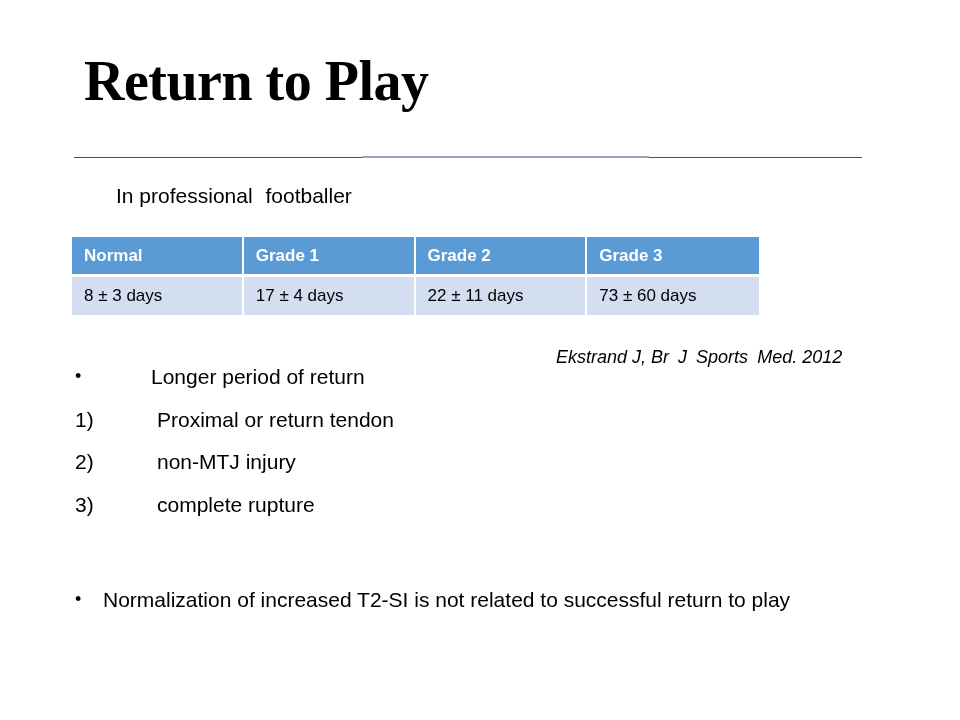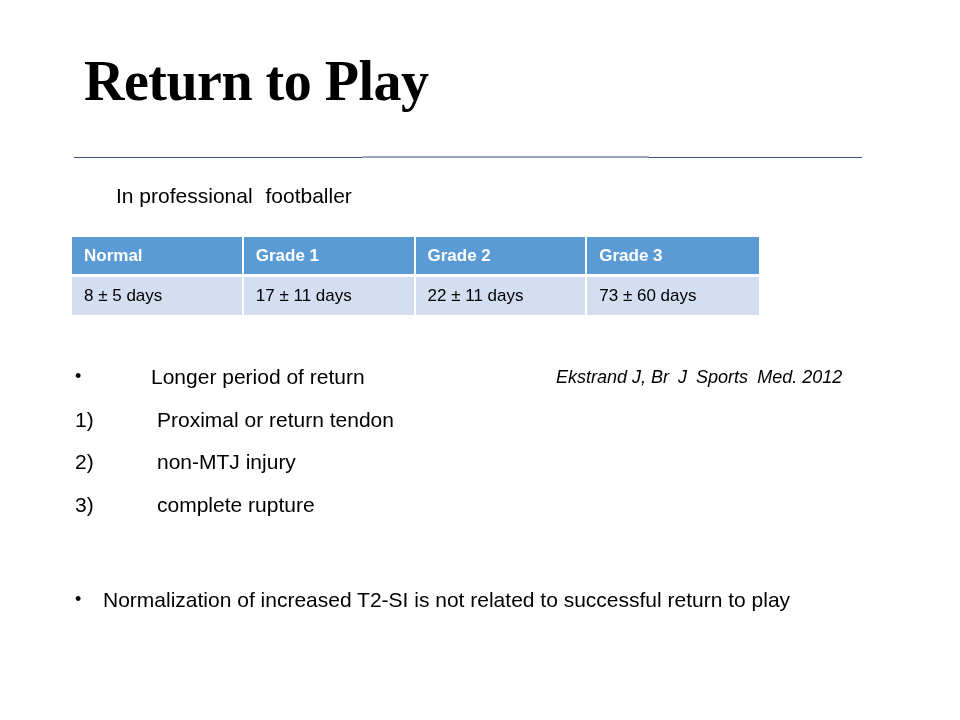--- a/index.html
+++ b/index.html
@@ -94,21 +94,21 @@
     color: #000000;
     font-weight: normal;
     height: 38px;
     border-top: 3px solid #ffffff;
   }
 
   
   .citation {
     position: absolute;
     left: 556px;
-    top: 367px;
+    top: 347px;
     font-style: italic;
     font-size: 18px;
     color: #000000;
     white-space: nowrap;
   }
   .citation .sp { display: inline-block; width: 4px; }
 
   
   .body-list {
     position: absolute;
@@ -177,22 +177,22 @@
     <thead>
       <tr>
         <th>Normal</th>
         <th>Grade 1</th>
         <th>Grade 2</th>
         <th>Grade 3</th>
       </tr>
     </thead>
     <tbody>
       <tr>
-        <td>8 ± 5 days</td>
-        <td>17 ± 11 days</td>
+        <td>8 ± 3 days</td>
+        <td>17 ± 4 days</td>
         <td>22 ± 11 days</td>
         <td>73 ± 60 days</td>
       </tr>
     </tbody>
   </table>
 
   <div class="citation"><span>Ekstrand J,</span> <span>Br</span><span class="sp"></span> <span>J</span><span class="sp"></span> <span>Sports</span><span class="sp"></span> <span>Med.</span> <span>2012</span></div>
 
   <div class="body-list">
 

